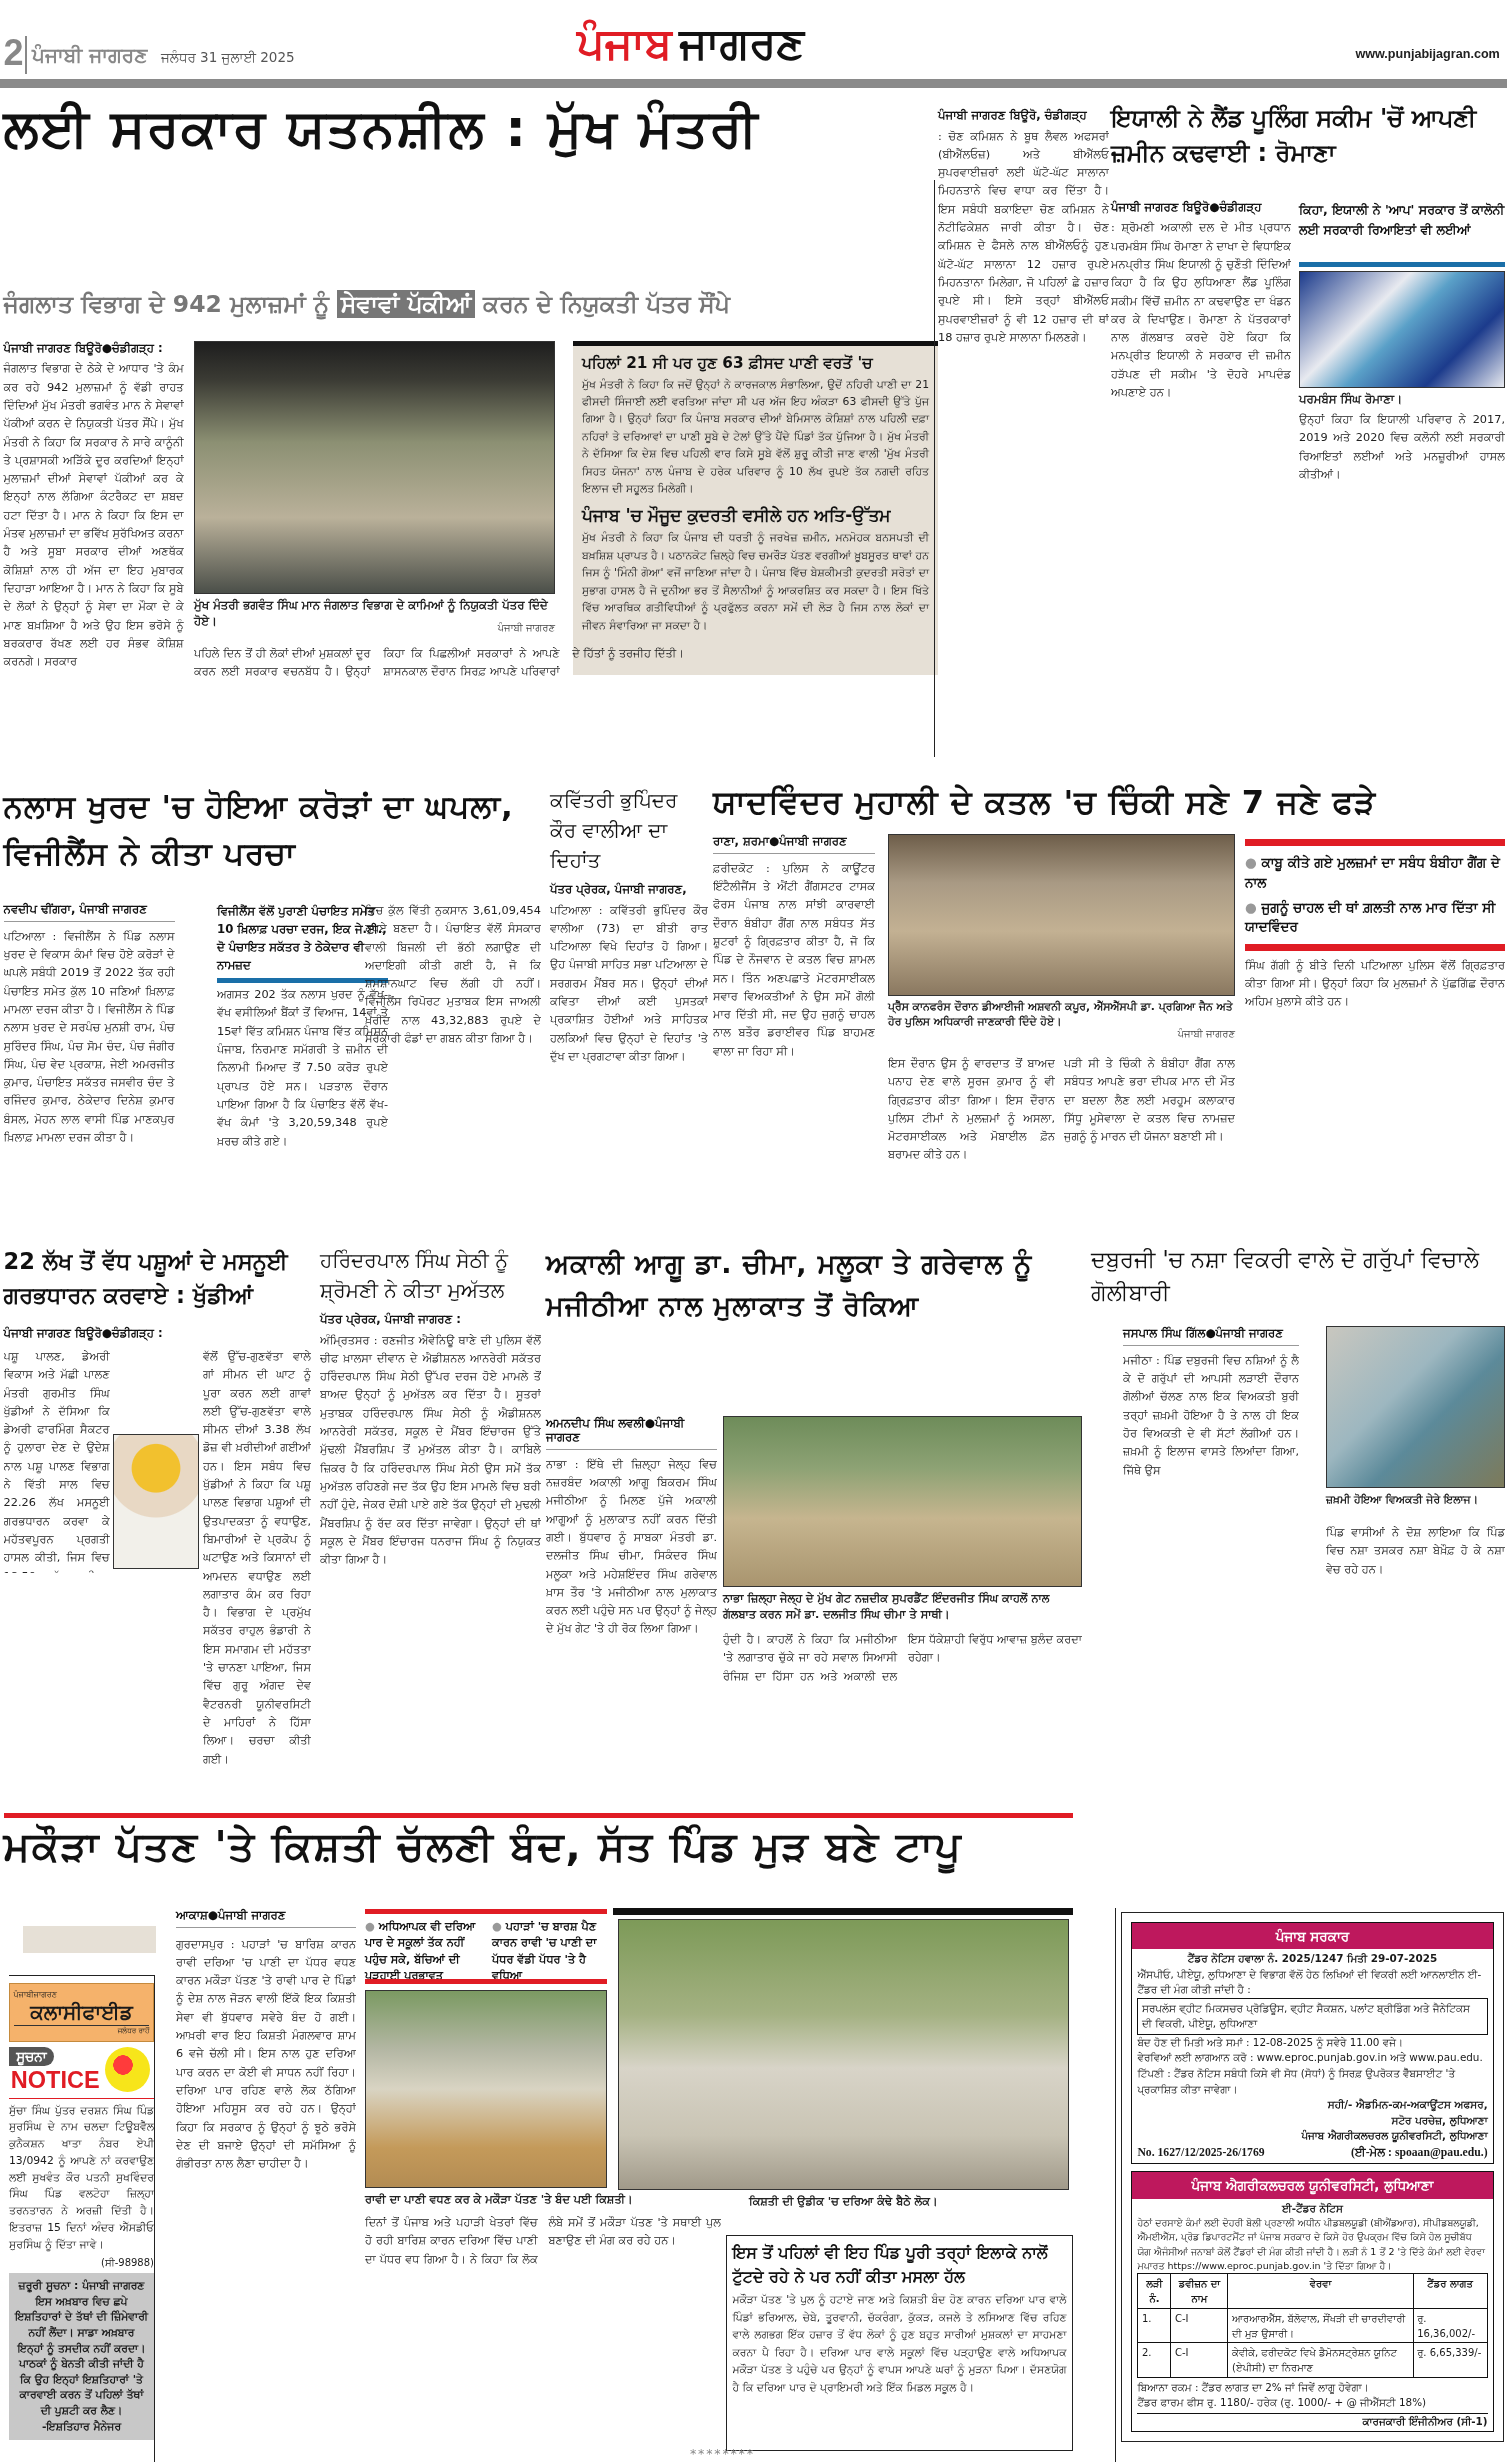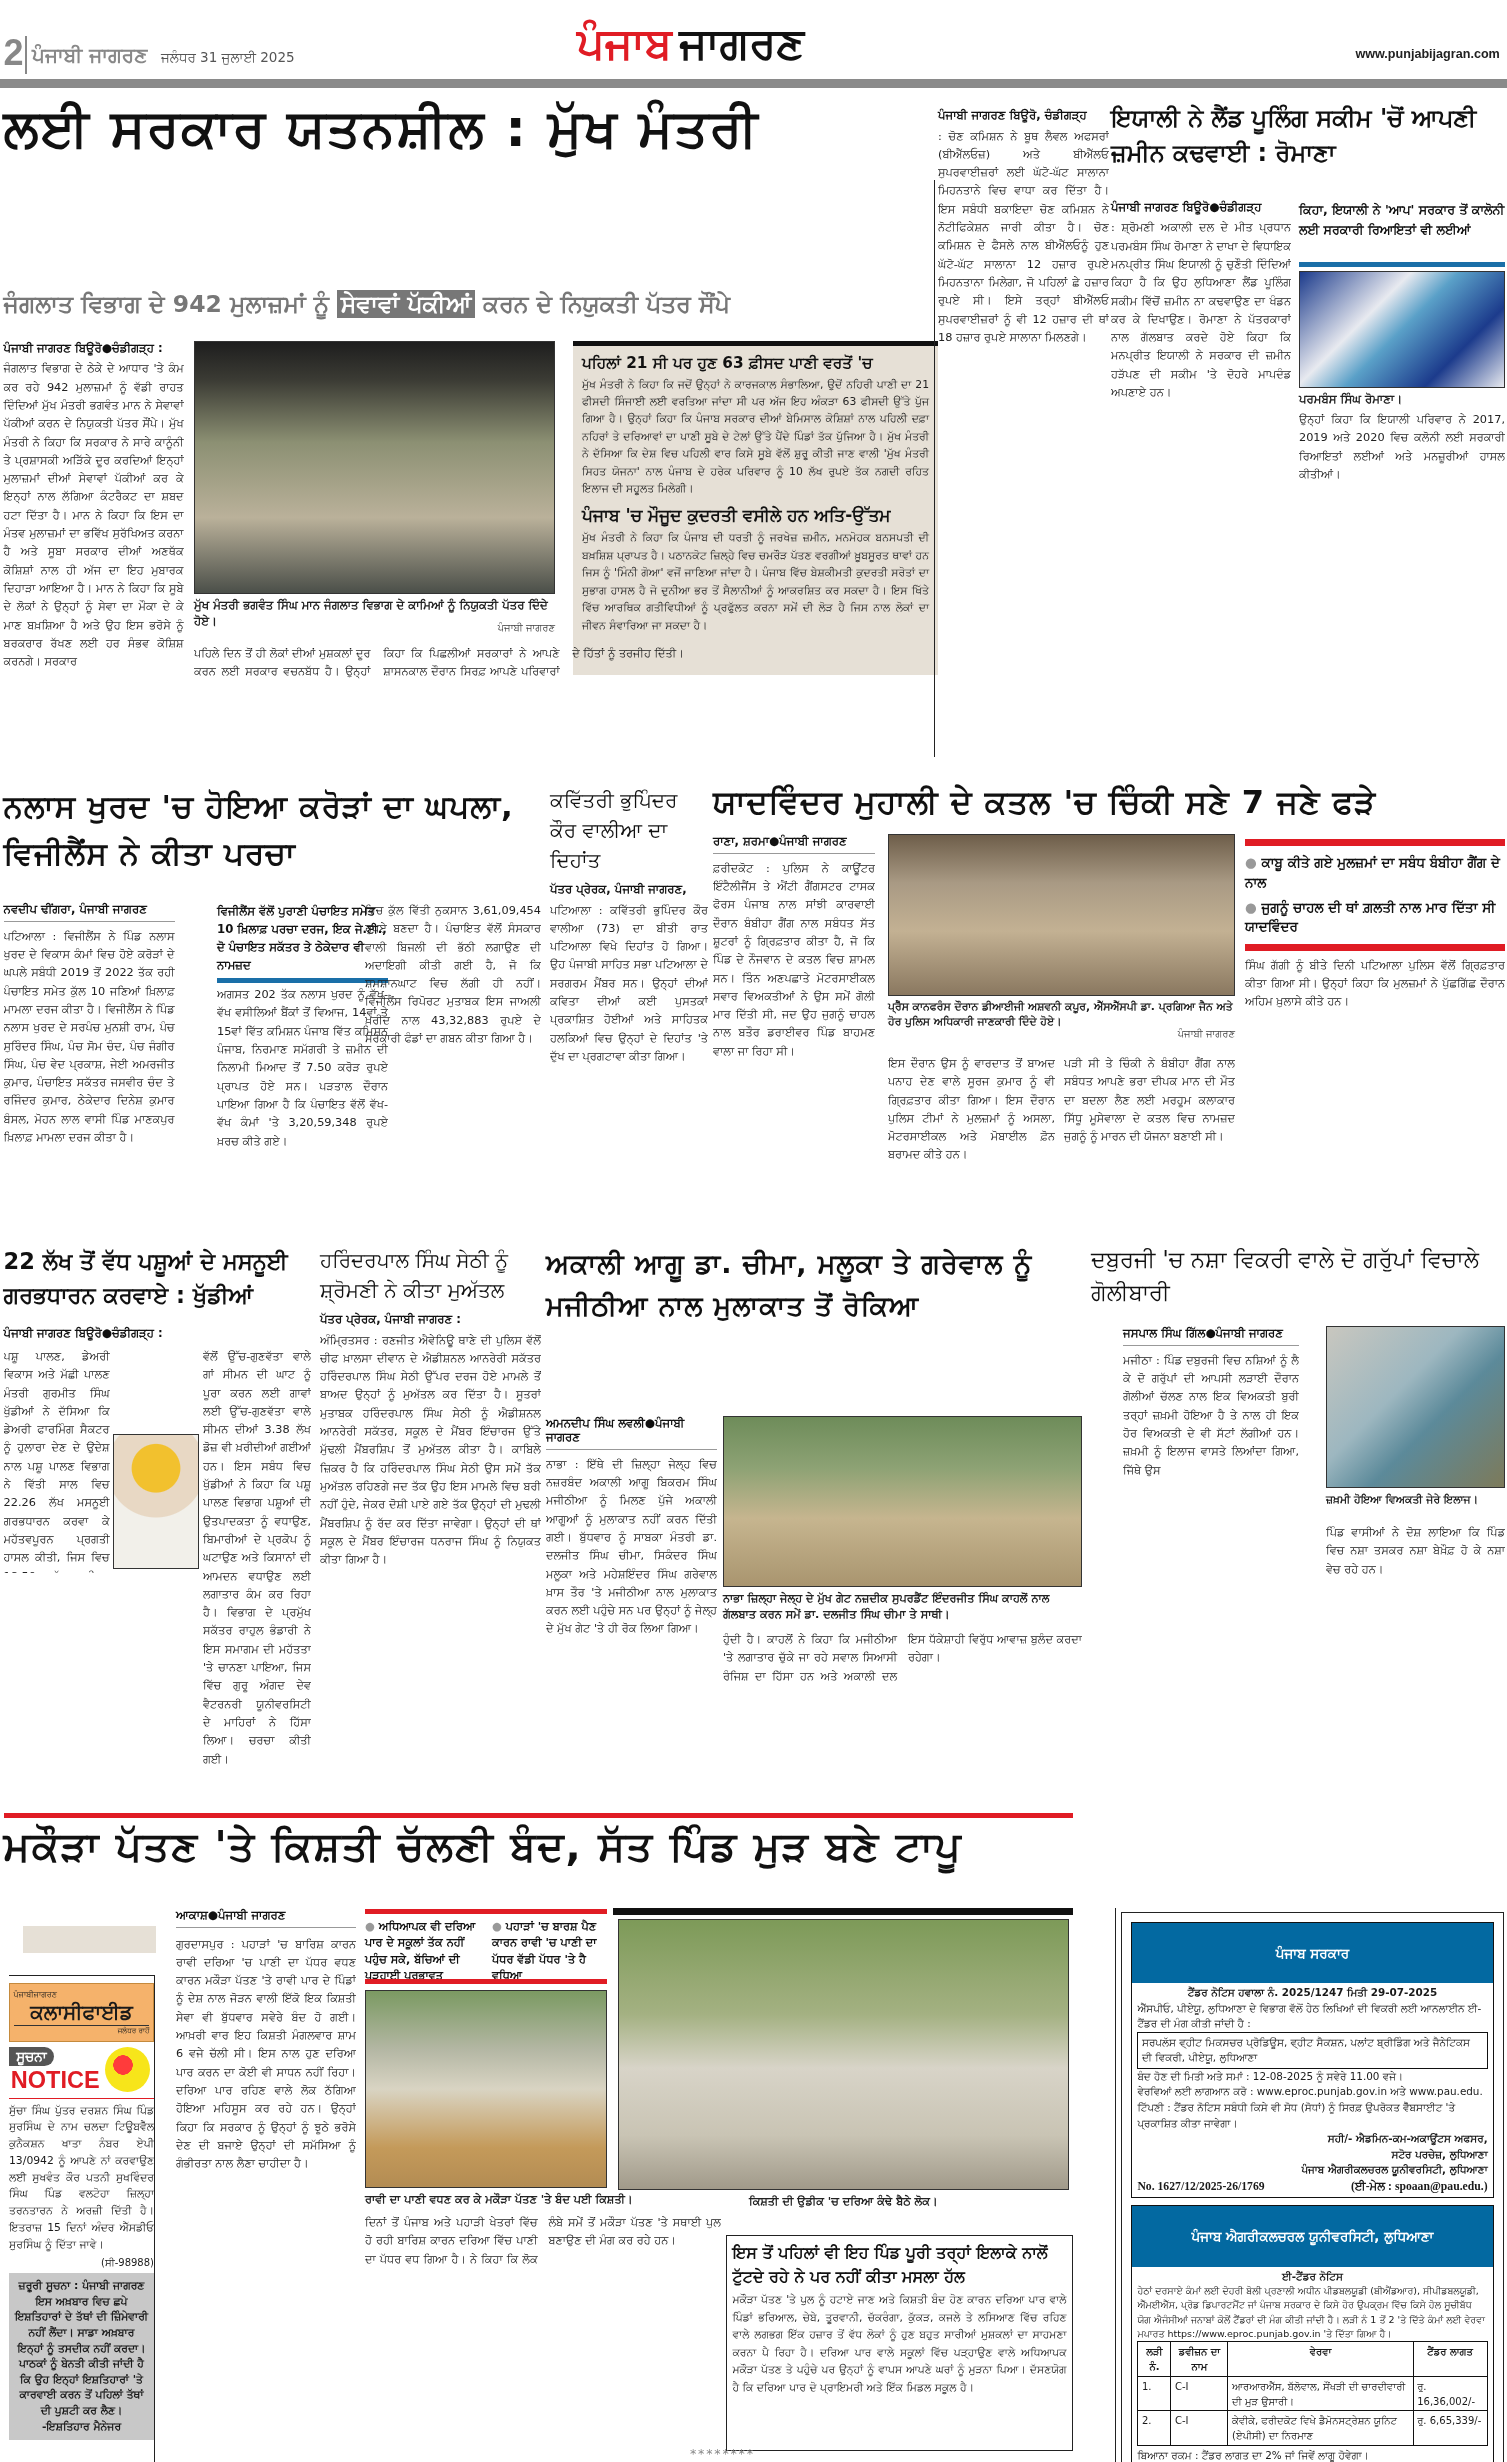--- a/index.html
+++ b/index.html
@@ -31,21 +31,21 @@
   .photo.akali { background: linear-gradient(135deg, #1c3b8c 0%, #e8eaf0 35%, #5aa0c8 50%, #1c3b8c 75%, #e8eaf0 100%); }
   .caption { font-size: 11.7px; font-weight: bold; color: #222; line-height: 1.4; }
   .credit { font-size: 10px; color: #444; text-align: right; }
   .sidebar-box { background: #e6e0d6; }
   .red-rule { background: #e01c24; height: 7.2px; }
   .blue-rule { background: #1a6fa8; height: 7.2px; }
   .bullet { font-weight: bold; font-size: 13.5px; line-height: 1.45; color: #111; }
   .bullet::before { content: "● "; color: #999; }
   .vrule { width: 0.9px; background: #222; }
   .tender { border: 1.8px solid #111; font-size: 10.4px; line-height: 1.5; }
-  .tender-head { background: #0369a1; color: #fff; text-align: center; font-weight: bold; font-size: 13.5px; padding: 20px; }
+  .tender-head { background: #be185d; color: #fff; text-align: center; font-weight: bold; font-size: 13.5px; padding: 3px; }
   .tender table { border-collapse: collapse; width: 100%; font-size: 10px; }
   .tender td, .tender th { border: 0.9px solid #111; padding: 1.8px 3.6px; vertical-align: top; }
   .classified { background: #f5b26b; border: 0.9px solid #c58a3d; text-align: center; }
   .notice-box { font-size: 10.8px; line-height: 1.55; text-align: justify; }
   .disclaimer { background: #c8c8c8; font-weight: bold; font-size: 10.8px; text-align: center; line-height: 1.45; padding: 5.4px; }
   .stars { font-size: 12.6px; color: #888; letter-spacing: 1.8px; }
 </style>
 </head>
 <body>
 

